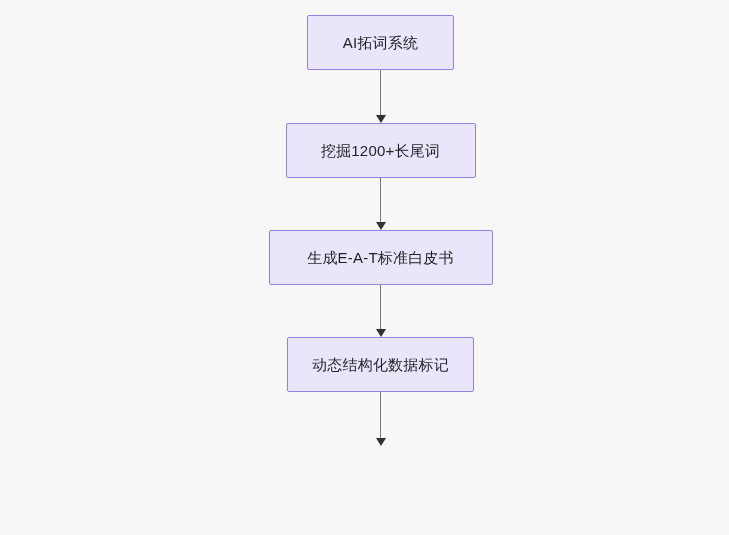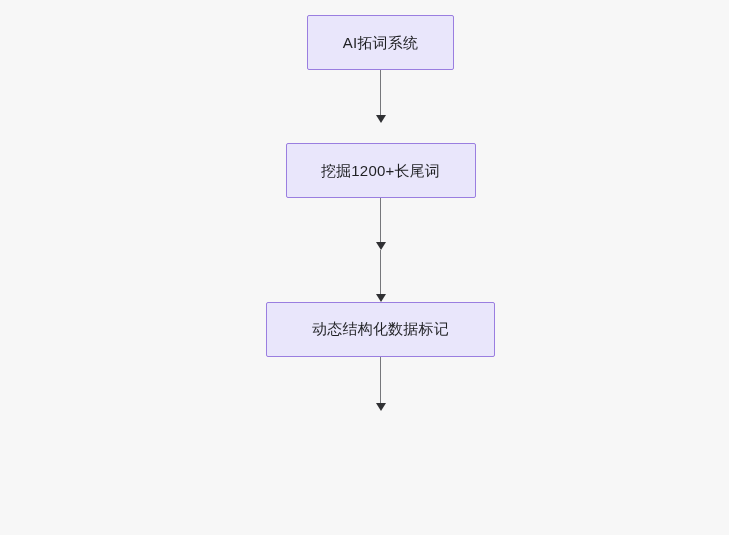--- a/index.html
+++ b/index.html
@@ -74,23 +74,23 @@
     height: 0;
     border-left: 5.5px solid transparent;
     border-right: 5.5px solid transparent;
     border-top: 8px solid #303134;
     display: block;
     margin-top: -1px;
   }
 
   
   .w1 { width: 147px; }
-  .w2 { width: 190px; margin-top: 20px; }
+  .w2 { width: 190px; }
   .w3 { width: 224px; }
-  .w4 { width: 229px; font-family: Liberation Serif, serif; }
+  .w4 { width: 187px; }
   .w5 { width: 238px; }
 
   
   .gap1 .edge-line { height: 46px; }
   .gap2 .edge-line { height: 45px; }
   .gap3 .edge-line { height: 45px; }
   .gap4 .edge-line { height: 47px; }
 </style>
 </head>
 <body>
@@ -109,20 +109,23 @@
 
     <div class="flow-node w2">
       <span class="flow-node-label">挖掘1200+长尾词</span>
     </div>
 
     <div class="flow-edge gap2">
       <span class="edge-line"></span>
       <span class="edge-arrow"></span>
     </div>
 
+    <div class="flow-node w3">
+      <span class="flow-node-label">生成E-A-T标准白皮书</span>
+    </div>
 
     <div class="flow-edge gap3">
       <span class="edge-line"></span>
       <span class="edge-arrow"></span>
     </div>
 
     <div class="flow-node w4">
       <span class="flow-node-label">动态结构化数据标记</span>
     </div>
 

